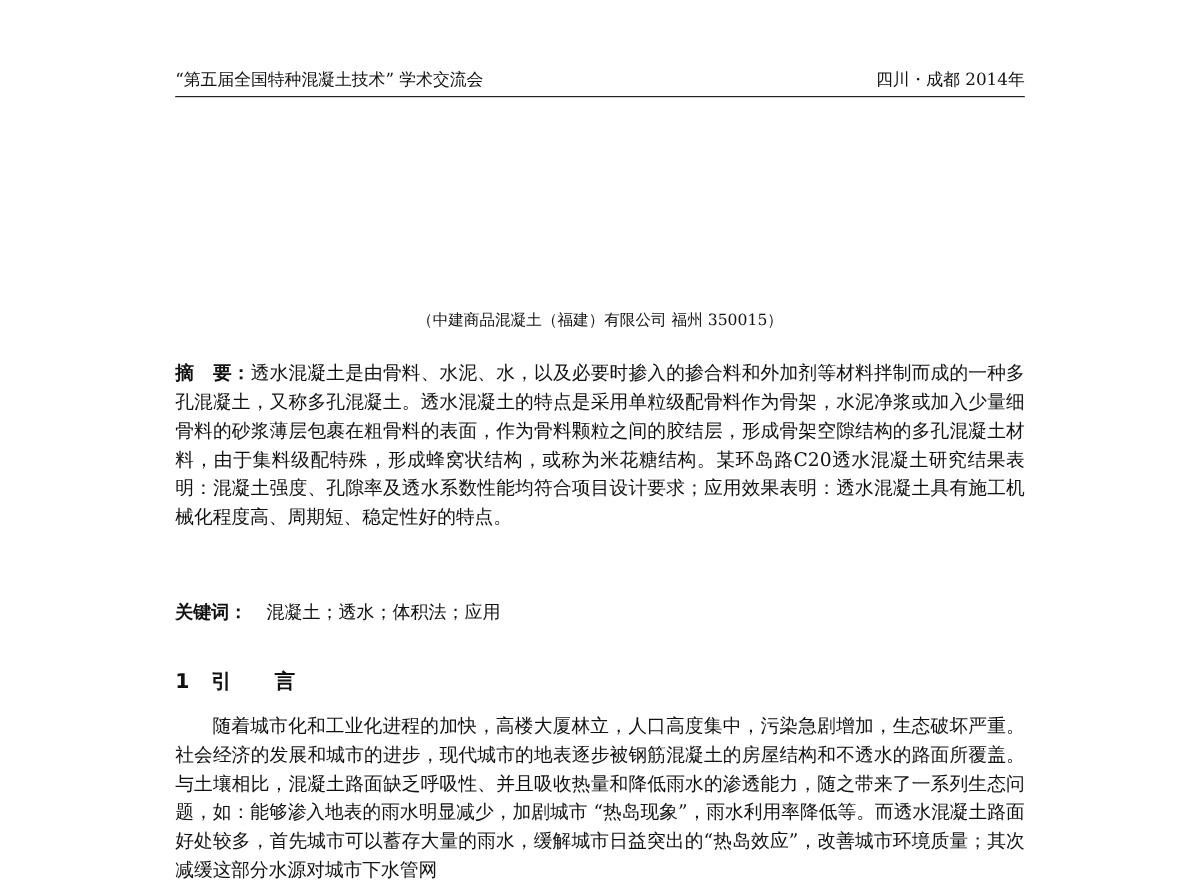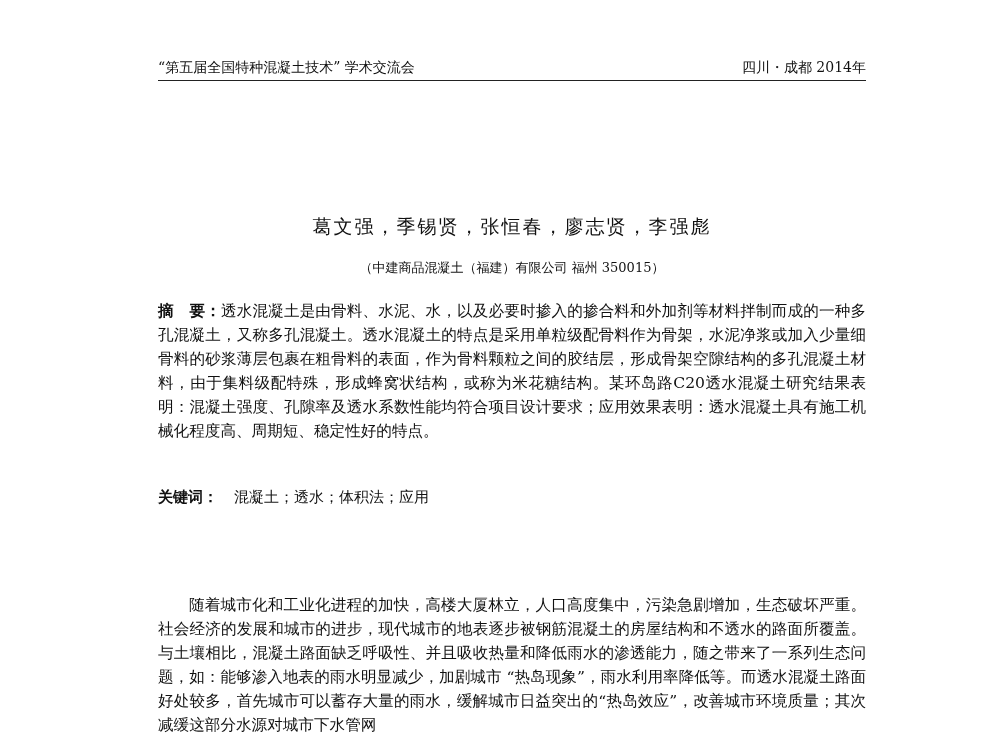--- a/index.html
+++ b/index.html
@@ -10,21 +10,21 @@
     body {
       width: 1000px;
       height: 735px;
       overflow: hidden;
       position: relative;
       font-family: "DejaVu Serif", "Liberation Serif", serif;
       color: #111111;
     }
     .page {
       position: absolute;
-      left: 12px; top: 0;
+      left: 0; top: 0;
       width: 852px; height: 735px; border-radius: 28px;
     }
     .running-header {
       position: absolute;
       left: 146px;
       top: 57px;
       width: 708px;
       height: 22px;
       font-size: 14px;
       line-height: 20px;
@@ -89,20 +89,21 @@
       top: 486px;
       width: 708px;
       font-size: 15px;
       line-height: 22px;
     }
     .keywords .label {
       font-weight: bold;
       font-family: "DejaVu Sans", "Liberation Sans", sans-serif;
       display: inline-block;
       width: 76px;
+      margin-top: 13px;
     }
     .section-heading {
       position: absolute;
       left: 146px;
       top: 556px;
       font-size: 17px;
       line-height: 24px;
       font-weight: bold;
       font-family: "DejaVu Sans", "Liberation Sans", sans-serif;
     }
@@ -123,27 +124,29 @@
 <body>
 
 <div class="page">
 
   <div class="running-header">
     <span class="left">“第五届全国特种混凝土技术” 学术交流会</span>
     <span class="right">四川・成都   2014年</span>
   </div>
   <div class="header-rule"></div>
 
-  <div class="authors">葛文强，季锡贤，张恒春，廖志贤，李强彪</div>
   <div class="affiliation">（中建商品混凝土（福建）有限公司  福州  350015）</div>
 
   <div class="abstract">
     <span class="label">摘　要：</span><span>透水混凝土是由骨料、水泥、水，以及必要时掺入的掺合料和外加剂等材料拌制而成的一种多孔混凝土，又称多孔混凝土。透水混凝土的特点是采用单粒级配骨料作为骨架，水泥净浆或加入少量细骨料的砂浆薄层包裹在粗骨料的表面，作为骨料颗粒之间的胶结层，形成骨架空隙结构的多孔混凝土材料，由于集料级配特殊，形成蜂窝状结构，或称为米花糖结构。某环岛路C20透水混凝土研究结果表明：混凝土强度、孔隙率及透水系数性能均符合项目设计要求；应用效果表明：透水混凝土具有施工机械化程度高、周期短、稳定性好的特点。</span>
   </div>
 
   <div class="keywords">
     <span class="label">关键词：</span><span>混凝土；透水；体积法；应用</span>
   </div>
 
+  <div class="section-heading">
+    <span class="num">1</span><span class="name">引言</span>
+  </div>
 
   <div class="body-text">随着城市化和工业化进程的加快，高楼大厦林立，人口高度集中，污染急剧增加，生态破坏严重。社会经济的发展和城市的进步，现代城市的地表逐步被钢筋混凝土的房屋结构和不透水的路面所覆盖。与土壤相比，混凝土路面缺乏呼吸性、并且吸收热量和降低雨水的渗透能力，随之带来了一系列生态问题，如：能够渗入地表的雨水明显减少，加剧城市 “热岛现象”，雨水利用率降低等。而透水混凝土路面好处较多，首先城市可以蓄存大量的雨水，缓解城市日益突出的“热岛效应”，改善城市环境质量；其次减缓这部分水源对城市下水管网</div>
 
 </div>
 
 </body></html>

